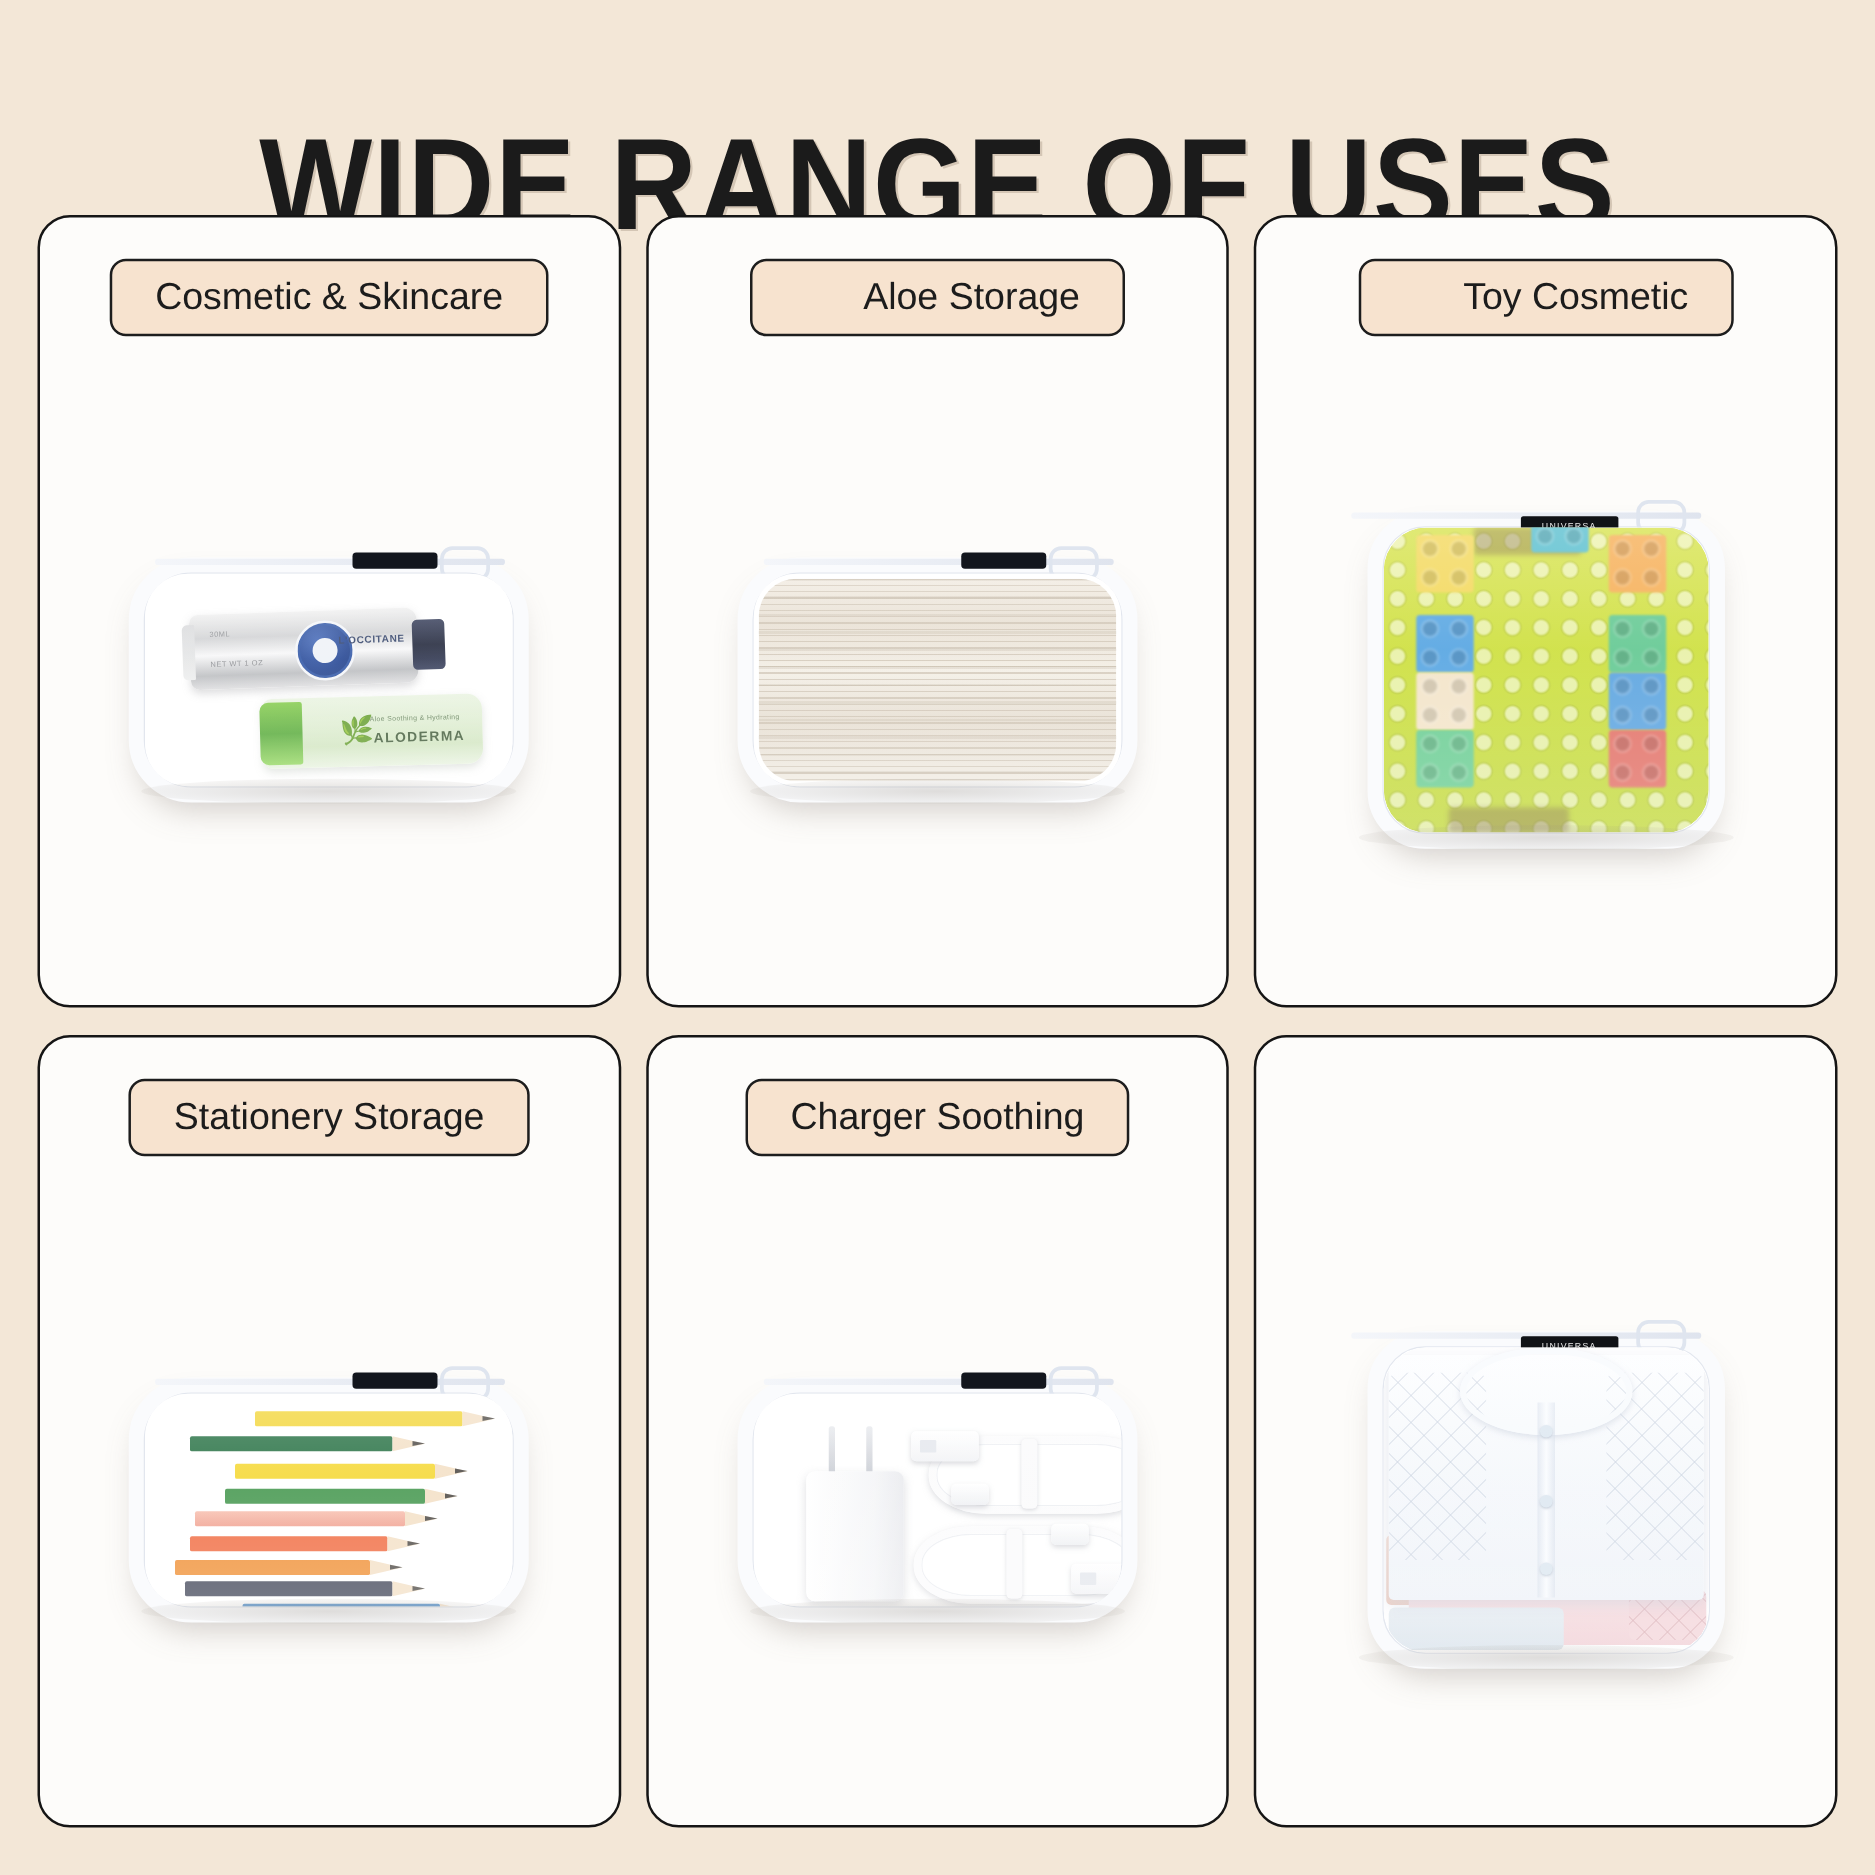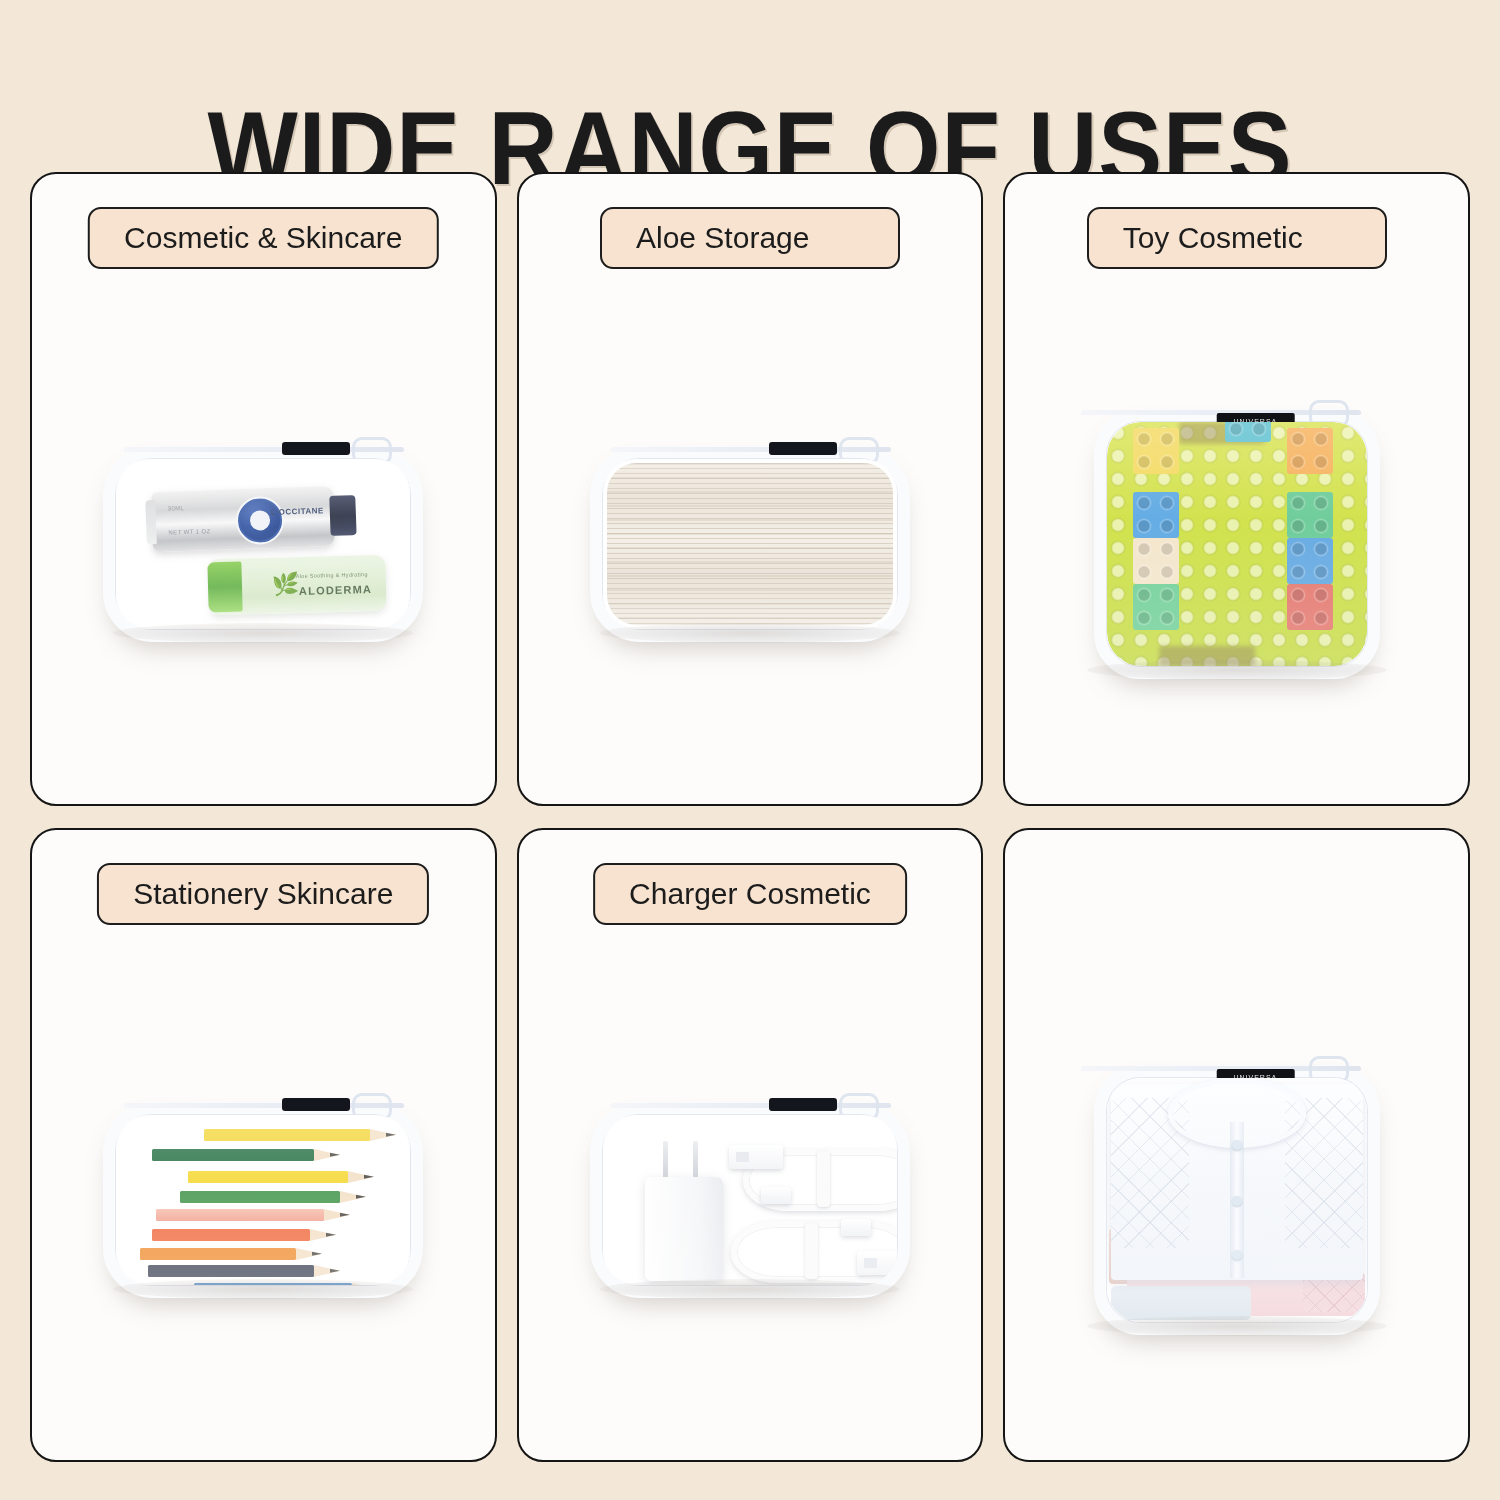--- a/index.html
+++ b/index.html
@@ -63,21 +63,21 @@
     top: 33px;
     left: 50%;
     transform: translateX(-50%);
     min-width: 300px;
     padding: 12px 34px;
     background: #f7e3cf;
     border: 2.2px solid #1d1d1d;
     border-radius: 13px;
     font-size: 30px;
     color: #1c1c1c;
-    text-align: left;
+    text-align: right;
     white-space: nowrap;
     box-sizing: border-box;
   }
 
   .card-stage {
     position: absolute;
     left: 0;
     right: 0;
     top: 110px;
     bottom: 0;
@@ -644,21 +644,21 @@
           <div class="brick" style="left:180px;top:116px;width:46px;height:46px;background-color:#4f9ddd;"></div>
           <div class="brick" style="left:180px;top:162px;width:46px;height:46px;background-color:#e0655a;"></div>
           <div class="frost"></div>
         </div>
         <div class="shadow-ellipse"></div>
       </div>
     </div>
   </div>
 
   <div class="card">
-    <div class="card-label">Stationery Skincare</div>
+    <div class="card-label">Stationery Storage</div>
     <div class="card-stage">
       <div class="pouch pouch-flat">
         <div class="zipper">
           <div class="zip-tape"></div>
           <div class="zip-pull"></div>
           <div class="zip-slider"></div>
         </div>
         <div class="pouch-window">
           <div class="pencil" style="left:88px;top:14px;width:166px;background:#f2d32e;">
             <div class="tip"></div>
@@ -696,21 +696,21 @@
             <div class="tip"></div>
           </div>
           <div class="frost"></div>
         </div>
         <div class="shadow-ellipse"></div>
       </div>
     </div>
   </div>
 
   <div class="card">
-    <div class="card-label">Charger Cosmetic</div>
+    <div class="card-label">Charger Soothing</div>
     <div class="card-stage">
       <div class="pouch pouch-flat">
         <div class="zipper">
           <div class="zip-tape"></div>
           <div class="zip-pull"></div>
           <div class="zip-slider"></div>
         </div>
         <div class="pouch-window">
           <div class="adapter">
             <div class="prong" style="left:18px;"></div>

